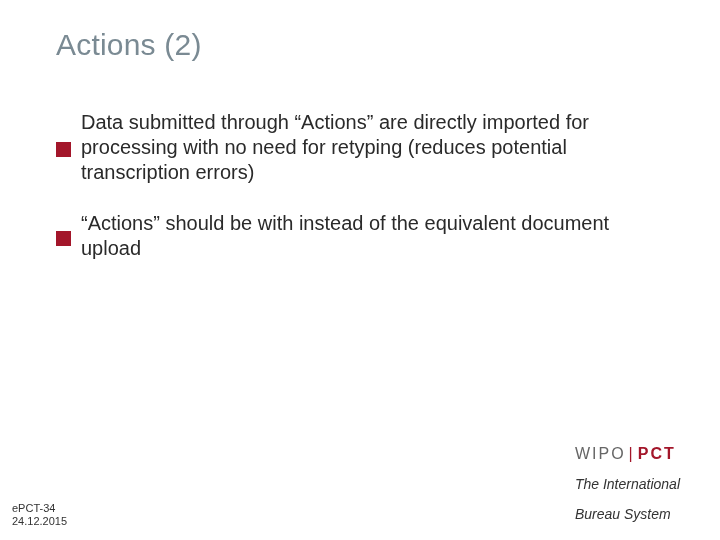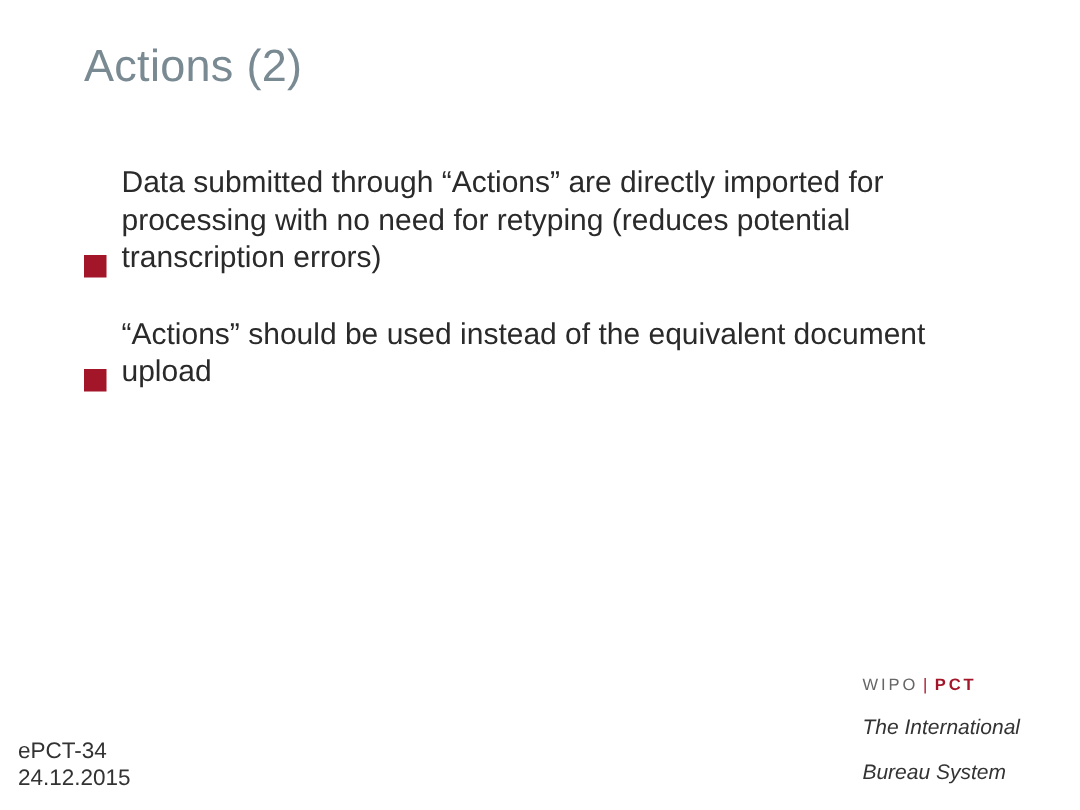--- a/index.html
+++ b/index.html
@@ -1,45 +1,45 @@
 <!DOCTYPE html>
 <html><head>
 <meta charset="utf-8">
 <style>
   * { margin: 0; padding: 0; box-sizing: border-box; }
   html, body { width: 720px; height: 540px; background: #fff; font-family: Arial, Helvetica, sans-serif; color: #333; }
   .slide { position: relative; width: 720px; height: 540px; border-radius: 10px; }
   .title { position: absolute; left: 56px; top: 28px; font-size: 30px; font-weight: 400; color: #7a8a93; letter-spacing: 0.2px; }
   .content { position: absolute; left: 56px; top: 110px; width: 610px; }
-  .bullet-item { display: flex; align-items: flex-end; margin-bottom: 26px; }
+  .bullet-item { display: flex; align-items: center; margin-bottom: 26px; }
   .bullet-marker { flex: 0 0 auto; width: 15px; height: 15px; background: #a3162a; margin-top: 4px; margin-right: 10px; }
   .bullet-text { font-size: 20px; line-height: 1.25; color: #2a2a2a; }
-  .footer-left { position: absolute; left: 12px; bottom: 12px; font-size: 15px; color: #333; line-height: 1.2; }
+  .footer-left { position: absolute; left: 12px; bottom: 12px; font-size: 11px; color: #333; line-height: 1.2; }
   .footer-right { position: absolute; right: 40px; bottom: 18px; text-align: left; }
-  .logo-line { font-size: 11px; letter-spacing: 2px; color: #666; }
+  .logo-line { font-size: 16px; letter-spacing: 2px; color: #666; }
   .logo-wipo { color: #666; }
   .logo-sep { color: #a3162a; margin: 0 3px; }
   .logo-pct { color: #a3162a; font-weight: bold; }
   .logo-sub { font-size: 14px; color: #333; line-height: 1.1; margin-top: 14px; font-style: italic; }
 </style>
 </head>
 <body>
 
 <div class="slide">
 
   <div class="title">Actions (2)</div>
 
   <div class="content">
     <div class="bullet-item">
       <div class="bullet-marker"></div>
       <div class="bullet-text">Data submitted through “Actions” are directly imported for processing with no need for retyping (reduces potential transcription errors)</div>
     </div>
     <div class="bullet-item">
       <div class="bullet-marker"></div>
-      <div class="bullet-text">“Actions” should be used instead of the equivalent document upload</div>
+      <div class="bullet-text">“Actions” should be with instead of the equivalent document upload</div>
     </div>
   </div>
 
   <div class="footer-left">
     <div>ePCT-34</div>
     <div>24.12.2015</div>
   </div>
 
   <div class="footer-right">
     <div class="logo-line">

